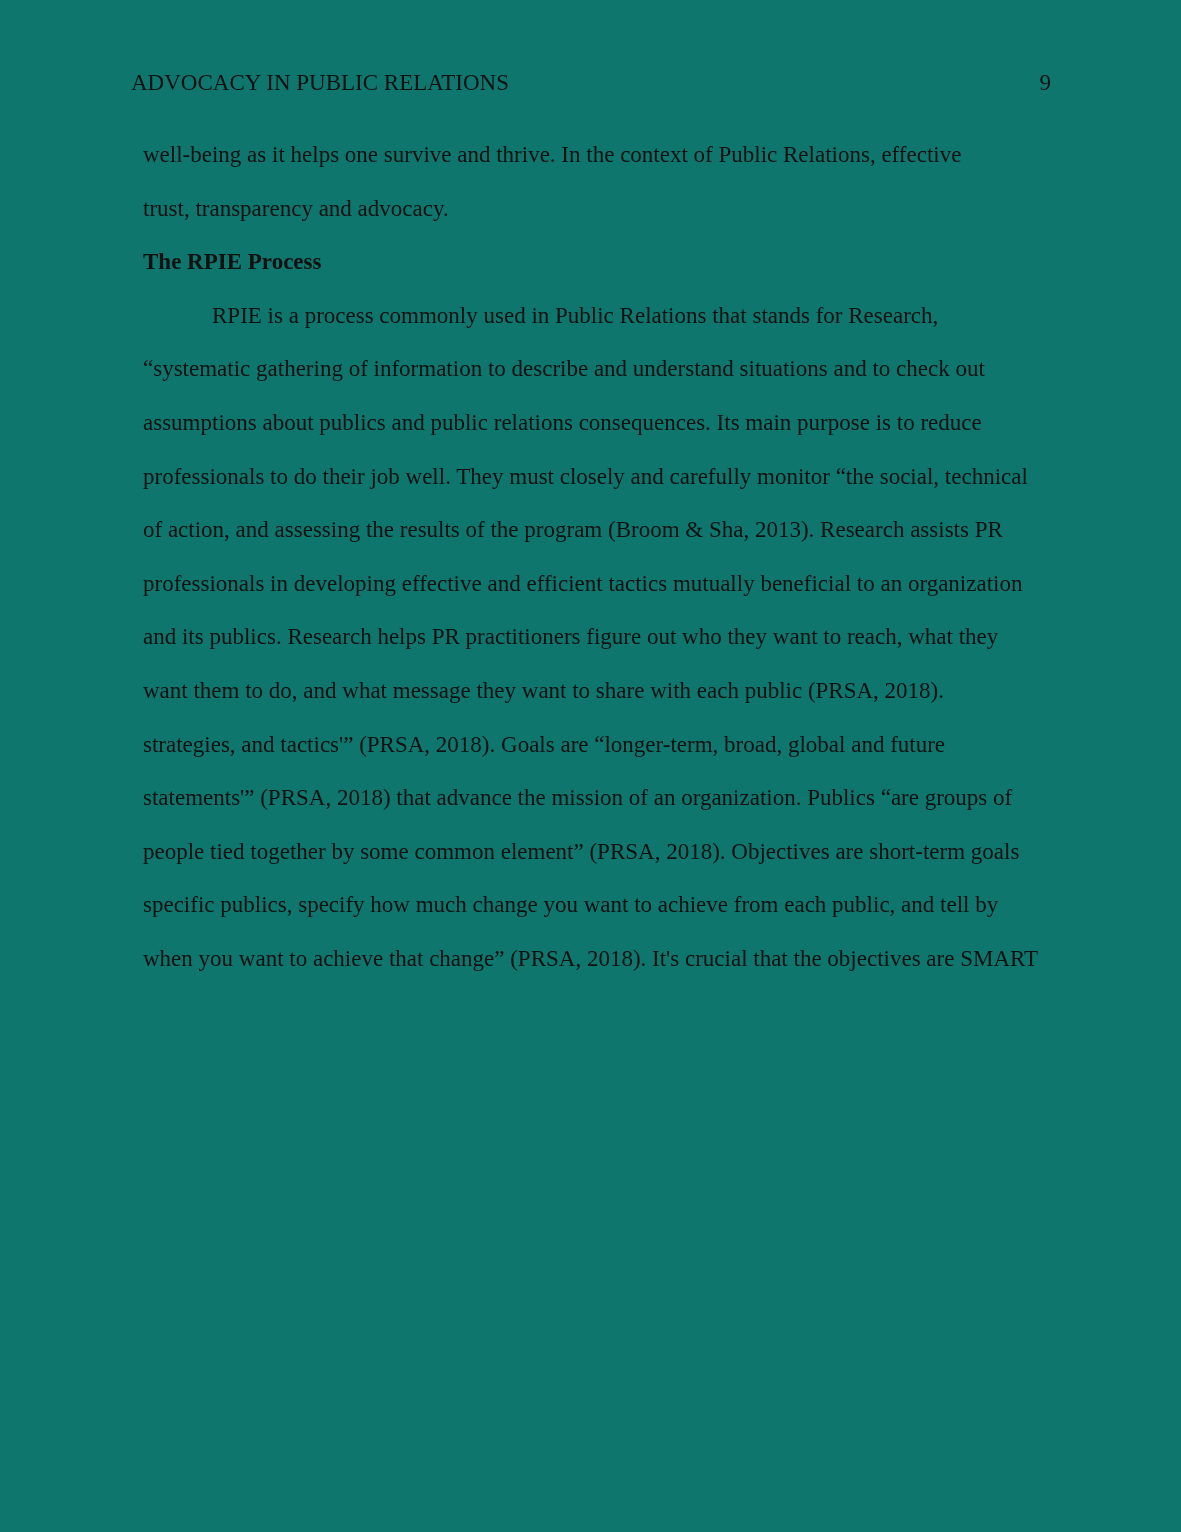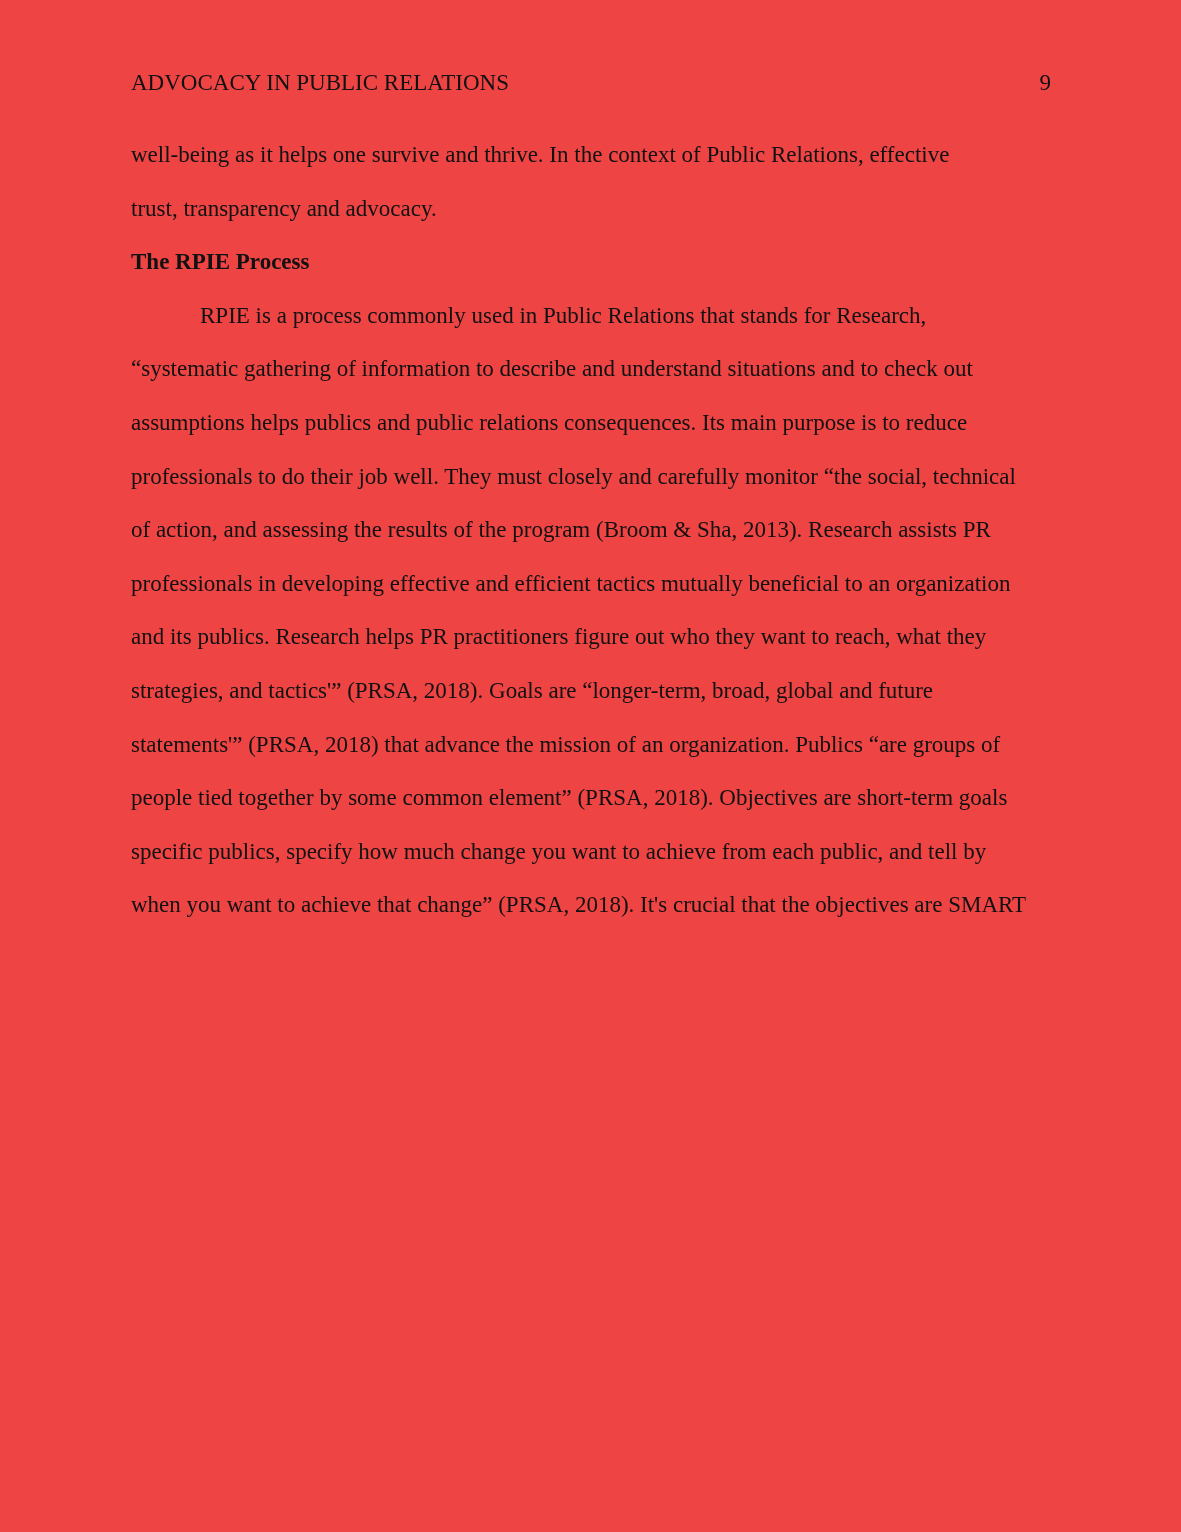--- a/index.html
+++ b/index.html
@@ -4,41 +4,41 @@
 <style>
   html, body {
     margin: 0;
     padding: 0;
     background: #ffffff;
   }
   .page {
     position: relative;
     width: 1181px;
     height: 1532px;
-    background: #ef4444;
+    background: #0f766e;
     font-family: "Liberation Serif", "DejaVu Serif", serif;
     color: #111111;
     overflow: hidden;
   }
   .running-header {
     position: absolute;
     top: 69px;
     left: 131px;
     width: 920px;
     display: flex;
     justify-content: space-between;
     align-items: baseline;
     font-size: 23px;
     line-height: 27px;
     white-space: nowrap;
   }
   .document-body {
     position: absolute;
     top: 128px;
-    left: 131px;
+    left: 143px;
     width: 920px;
     font-size: 23px;
   }
   .line {
     height: 53.6px;
     line-height: 53.6px;
     white-space: nowrap;
   }
   .line.indent {
     padding-left: 69px;
@@ -54,24 +54,25 @@
   <div class="running-header">
     <span>ADVOCACY IN PUBLIC RELATIONS</span>
     <span>9</span>
   </div>
   <div class="document-body">
       <div class="line">well-being as it helps one survive and thrive. In the context of Public Relations, effective</div>
       <div class="line">trust, transparency and advocacy.</div>
       <div class="line heading">The RPIE Process</div>
       <div class="line indent">RPIE is a process commonly used in Public Relations that stands for Research,</div>
       <div class="line">“systematic gathering of information to describe and understand situations and to check out</div>
-      <div class="line">assumptions helps publics and public relations consequences. Its main purpose is to reduce</div>
+      <div class="line">assumptions about publics and public relations consequences. Its main purpose is to reduce</div>
       <div class="line">professionals to do their job well. They must closely and carefully monitor “the social, technical</div>
       <div class="line">of action, and assessing the results of the program (Broom &amp; Sha, 2013). Research assists PR</div>
       <div class="line">professionals in developing effective and efficient tactics mutually beneficial to an organization</div>
       <div class="line">and its publics. Research helps PR practitioners figure out who they want to reach, what they</div>
+      <div class="line">want them to do, and what message they want to share with each public (PRSA, 2018).</div>
       <div class="line">strategies, and tactics'” (PRSA, 2018). Goals are “longer-term, broad, global and future</div>
       <div class="line">statements'” (PRSA, 2018) that advance the mission of an organization. Publics “are groups of</div>
       <div class="line">people tied together by some common element” (PRSA, 2018). Objectives are short-term goals</div>
       <div class="line">specific publics, specify how much change you want to achieve from each public, and tell by</div>
       <div class="line">when you want to achieve that change” (PRSA, 2018). It's crucial that the objectives are SMART</div>
     </div>
 </div>
 
 </body></html>

